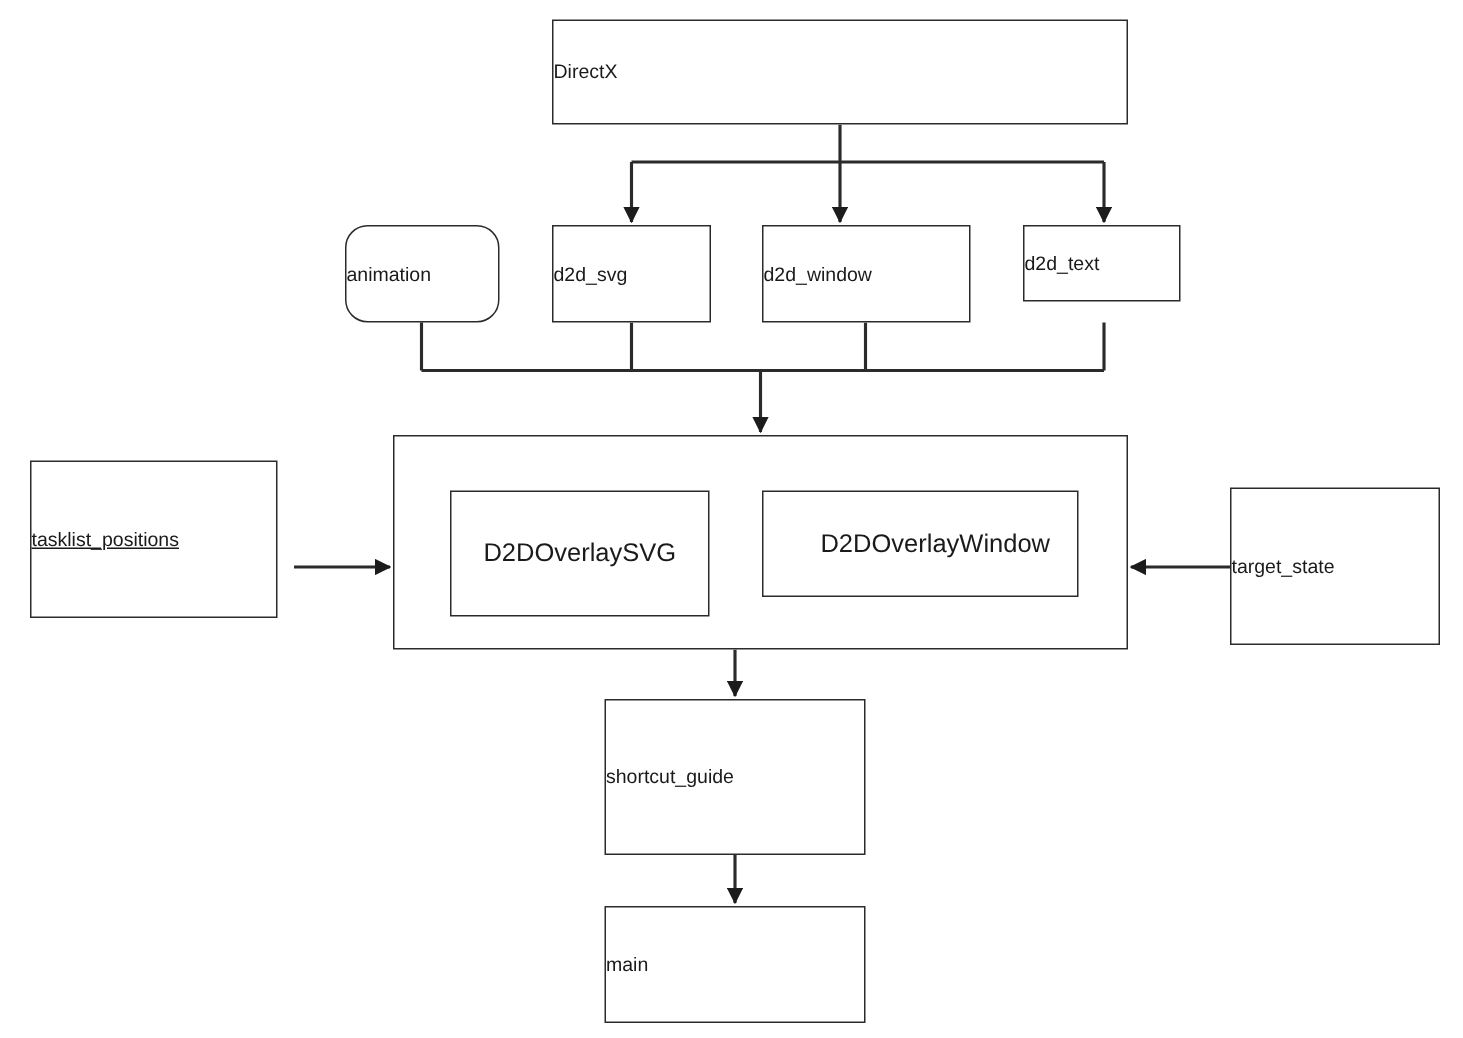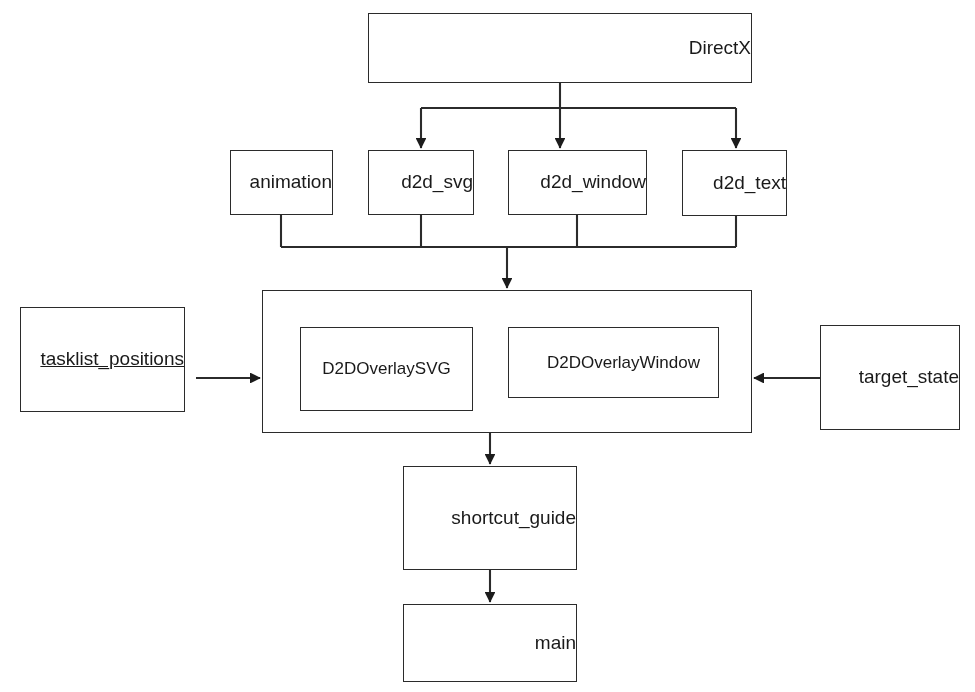--- a/index.html
+++ b/index.html
@@ -26,23 +26,23 @@
     height: 692px;
     pointer-events: none;
   }
   .node {
     position: absolute;
     box-sizing: border-box;
     background: #ffffff;
     border: 1.6px solid #2b2b2b;
     display: flex;
     align-items: center;
-    justify-content: flex-end;
+    justify-content: flex-start;
     color: #1a1a1a;
-    font-size: 19px;
+    font-size: 13px;
     line-height: 1.2;
     text-align: center;
     white-space: nowrap;
     z-index: 2;
   }
   .group-node {
     position: absolute;
     box-sizing: border-box;
     background: #ffffff;
     border: 1.6px solid #2b2b2b;
@@ -103,33 +103,33 @@
 
       <path d="M 490 433 L 490 464" marker-end="url(#arrow)"></path>
       <path d="M 490 570 L 490 602" marker-end="url(#arrow)"></path>
     </g>
   </svg>
 
   <div class="node" style="left:368px; top:13px; width:384px; height:70px;">
     <span>DirectX</span>
   </div>
 
-  <div class="node" style="left:230px; top:150px; width:103px; height:65px;">
+  <div class="node" style="left:230px; top:150px; width:103px; height:65px;border-radius:15px;">
     <span>animation</span>
   </div>
 
   <div class="node" style="left:368px; top:150px; width:106px; height:65px;">
     <span>d2d_svg</span>
   </div>
 
   <div class="node" style="left:508px; top:150px; width:139px; height:65px;">
     <span>d2d_window</span>
   </div>
 
-  <div class="node" style="left:682px; top:150px; width:105px; height:66px;">
+  <div class="node" style="left:682px; top:150px; width:105px; height:51px;">
     <span>d2d_text</span>
   </div>
 
   <div class="group-node" style="left:262px; top:290px; width:490px; height:143px;">
 
     <div class="inner-node" style="left:37px; top:36px; width:173px; height:84px;">
       <span>D2DOverlaySVG</span>
     </div>
 
     <div class="inner-node" style="left:245px; top:36px; width:211px; height:71px;padding-left:20px;">

